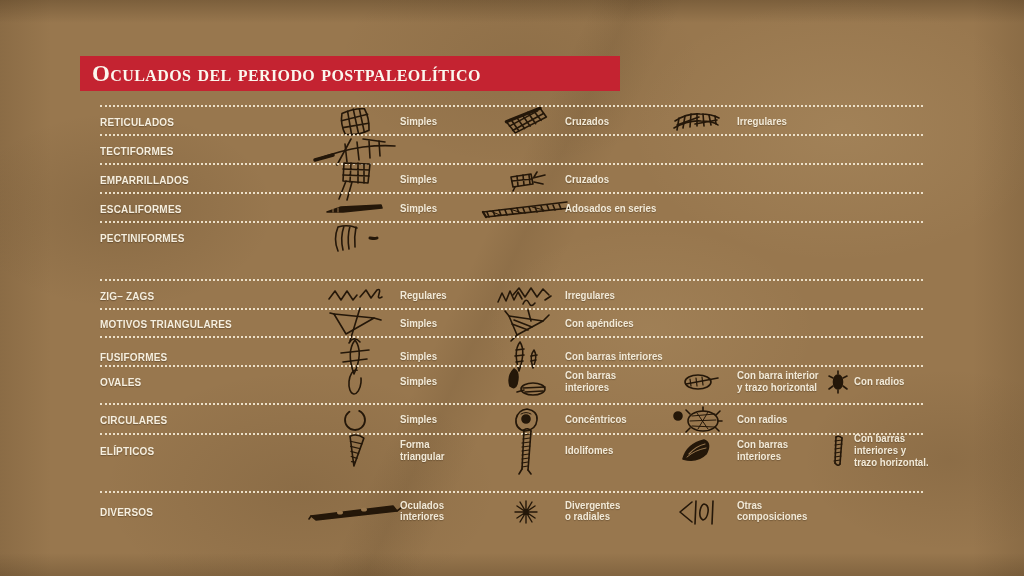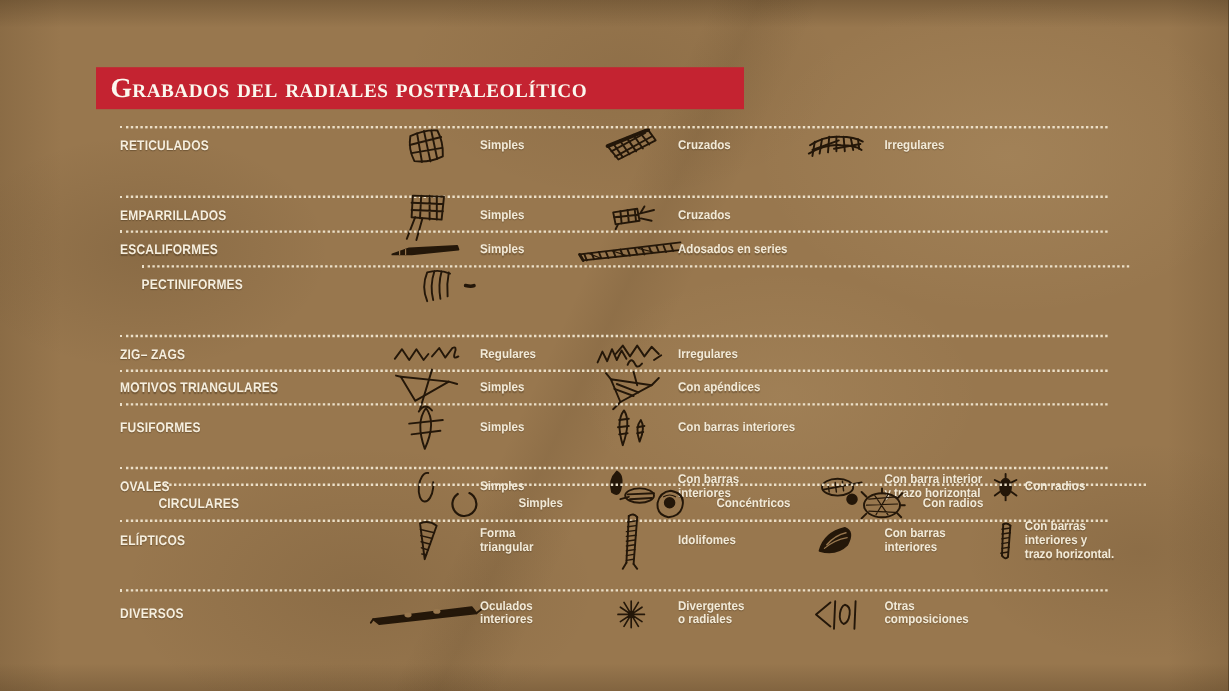--- a/index.html
+++ b/index.html
@@ -47,21 +47,21 @@
     transform:translateY(-50%) scaleX(.92);transform-origin:left center;
     font-weight:700;font-size:10.5px;line-height:1.12;white-space:pre;
     color:#f2ead8;text-shadow:0 1px 1px rgba(40,25,10,.3);
   }
 </style>
 </head>
 <body>
 
 <div class="stage">
   <div class="banner" id="banner" style="background: rgb(196, 35, 49);">
-    <h1 class="title">Grabados del radiales postpaleolítico</h1>
+    <h1 class="title">Oculados del periodo postpaleolítico</h1>
   </div>
   <div class="table" id="table">
       <div class="row" style="top: 107px; height: 29px;">
         <div class="cat">RETICULADOS</div>
         <div class="glyph" style="left: 255px;">
           <svg width="36" height="30" viewBox="0 0 36 30" fill="none" stroke="#241709" stroke-width="1.6" stroke-linecap="round" stroke-linejoin="round">
             <g transform="rotate(-12 18 15)">
               <path d="M7 4 Q19 1 30 4 Q33 14 30 26 Q18 29 6 25 Q3 14 7 4 Z"></path>
               <path d="M13 3 L12 27 M19 2 L19 28 M25 3 L25 27 M5 11 L32 10 M5 18 L31 19"></path>
             </g>
@@ -81,20 +81,31 @@
         <div class="label" style="left: 465px;">Cruzados</div>
         <div class="glyph" style="left: 597px;">
           <svg width="52" height="28" viewBox="0 0 52 28" fill="none" stroke="#241709" stroke-width="1.6" stroke-linecap="round" stroke-linejoin="round">
             <path d="M4 13 Q16 5 29 6 Q41 6 48 10 M3 20 Q17 12 30 13 Q42 13 47 17"></path>
             <path d="M8 10 L6 22 M14 8 L12 20 M20 6 L19 19 M26 6 L26 18 M32 6 L33 18 M38 7 L40 17 M44 8 L45 16"></path>
             <path d="M6 17 L28 9 M24 16 L46 12"></path>
           </svg>
         </div>
         <div class="label" style="left: 637px;">Irregulares</div>
       </div>
+      <div class="row" style="top: 136px; height: 29px;">
+        <div class="cat">TECTIFORMES</div>
+        <div class="glyph" style="left: 255px;">
+          <svg width="84" height="30" viewBox="0 0 84 30" fill="none" stroke="#241709" stroke-width="1.6" stroke-linecap="round" stroke-linejoin="round">
+            <path d="M2 24 Q28 14 50 11 Q68 9 82 10"></path>
+            <path d="M2 24 L20 19" stroke-width="3.4"></path>
+            <path d="M32 8 L34 26 M44 6 L46 24 M56 5 L57 22 M66 5 L67 20"></path>
+            <path d="M38 3 L24 29 M50 3 L72 6"></path>
+          </svg>
+        </div>
+      </div>
       <div class="row" style="top: 165px; height: 29px;">
         <div class="cat">EMPARRILLADOS</div>
         <div class="glyph" style="left: 255px;">
           <svg width="40" height="44" viewBox="0 0 40 44" fill="none" stroke="#241709" stroke-width="1.6" stroke-linecap="round" stroke-linejoin="round">
             <path d="M9 5 L35 6 L33 25 L8 23 Z"></path>
             <path d="M16 5 L15 24 M23 5 L23 25 M29 6 L29 25 M8 11 L34 12 M8 17 L34 18"></path>
             <path d="M11 23 L4 41 M17 24 L12 42"></path>
           </svg>
         </div>
         <div class="label" style="left: 300px;">Simples</div>
@@ -119,21 +130,21 @@
         <div class="glyph" style="left: 426px;">
           <svg width="92" height="22" viewBox="0 0 92 22" fill="none" stroke="#241709" stroke-width="1.6" stroke-linecap="round" stroke-linejoin="round">
             <path d="M3 14 L87 4 M6 19 L90 10"></path>
             <path d="M3 14 L6 19" stroke-width="2.4"></path>
             <path d="M7 14 L9 19 M13 13 L15 18 M19 12 L21 17 M25 12 L27 17 M31 11 L33 16 M37 10 L39 15 M43 10 L45 15 M49 9 L51 14 M55 9 L57 14 M61 8 L63 13 M67 7 L69 12 M73 7 L75 12 M79 6 L81 11"></path>
             <path d="M10 13 L20 17 M30 11 L42 15 M52 9 L64 12" stroke-width="1"></path>
           </svg>
         </div>
         <div class="label" style="left: 465px;">Adosados en series</div>
       </div>
-      <div class="row" style="top: 223px; height: 29px; margin-left: 18px;">
+      <div class="row" style="top: 223px; height: 29px;">
         <div class="cat">PECTINIFORMES</div>
         <div class="glyph" style="left: 255px;">
           <svg width="50" height="32" viewBox="0 0 50 32" fill="none" stroke="#241709" stroke-width="1.6" stroke-linecap="round" stroke-linejoin="round">
             <path d="M8 5 Q3 17 8 29 M14 4 Q10 16 13 28 M20 4 Q17 15 19 27 M26 5 Q24 15 25 25 M8 5 Q18 2 27 6"></path>
             <path d="M40 16 q5 1 7 0" stroke-width="3"></path>
           </svg>
         </div>
       </div>
       <div class="row" style="top: 281px; height: 29px;">
         <div class="cat">ZIG– ZAGS</div>
@@ -184,21 +195,21 @@
         <div class="glyph" style="left: 426px;">
           <svg width="34" height="38" viewBox="0 0 34 38" fill="none" stroke="#241709" stroke-width="1.6" stroke-linecap="round" stroke-linejoin="round">
             <path d="M11 4 Q17 13 10 33 Q4 13 11 4 Z"></path>
             <path d="M7 12 L15 11 M6 18 L15 17 M7 24 L14 23"></path>
             <path d="M25 12 Q29 18 24 30 Q20 18 25 12 Z"></path>
             <path d="M22 18 L28 17 M22 23 L27 22"></path>
           </svg>
         </div>
         <div class="label" style="left: 465px;">Con barras interiores</div>
       </div>
-      <div class="row" style="top: 391px; height: 30px;">
+      <div class="row" style="top: 367px; height: 30px;">
         <div class="cat">OVALES</div>
         <div class="glyph" style="left: 255px;">
           <svg width="18" height="30" viewBox="0 0 18 30" fill="none" stroke="#241709" stroke-width="1.6" stroke-linecap="round" stroke-linejoin="round">
             <ellipse cx="9" cy="15" rx="6" ry="12" stroke-dasharray="44 9" transform="rotate(6 9 15)"></ellipse>
           </svg>
         </div>
         <div class="label" style="left: 300px;">Simples</div>
         <div class="glyph" style="left: 426px;">
           <svg width="44" height="32" viewBox="0 0 44 32" fill="none" stroke="#241709" stroke-width="1.6" stroke-linecap="round" stroke-linejoin="round">
             <path d="M10 3 Q16 6 13 18 Q11 24 6 20 Q3 10 10 3 Z" fill="#241709"></path>
@@ -218,21 +229,21 @@
         <div class="label" style="left: 637px;">Con barra interior
 y trazo horizontal</div>
         <div class="glyph" style="left: 738px;">
           <svg width="24" height="24" viewBox="0 0 24 24" fill="none" stroke="#241709" stroke-width="1.6" stroke-linecap="round" stroke-linejoin="round">
             <ellipse cx="12" cy="12" rx="4.5" ry="7" fill="#241709"></ellipse>
             <path d="M12 1 L12 4 M12 20 L12 23 M3 6 L7 8 M21 6 L17 8 M3 19 L7 16 M21 19 L17 16"></path>
           </svg>
         </div>
         <div class="label" style="left: 754px;">Con radios</div>
       </div>
-      <div class="row" style="top: 405px; height: 30px; margin-left: 32px;">
+      <div class="row" style="top: 405px; height: 30px;">
         <div class="cat">CIRCULARES</div>
         <div class="glyph" style="left: 255px;">
           <svg width="28" height="28" viewBox="0 0 28 28" fill="none" stroke="#241709" stroke-width="1.6" stroke-linecap="round" stroke-linejoin="round">
             <circle cx="14" cy="14" r="10" stroke-dasharray="48 10" transform="rotate(-40 14 14)" stroke-width="1.8"></circle>
           </svg>
         </div>
         <div class="label" style="left: 300px;">Simples</div>
         <div class="glyph" style="left: 426px;">
           <svg width="28" height="28" viewBox="0 0 28 28" fill="none" stroke="#241709" stroke-width="1.6" stroke-linecap="round" stroke-linejoin="round">
             <path d="M15 3 Q26 5 25 14 Q24 24 13 25 Q3 23 4 13 Q6 4 15 3 Z"></path>

